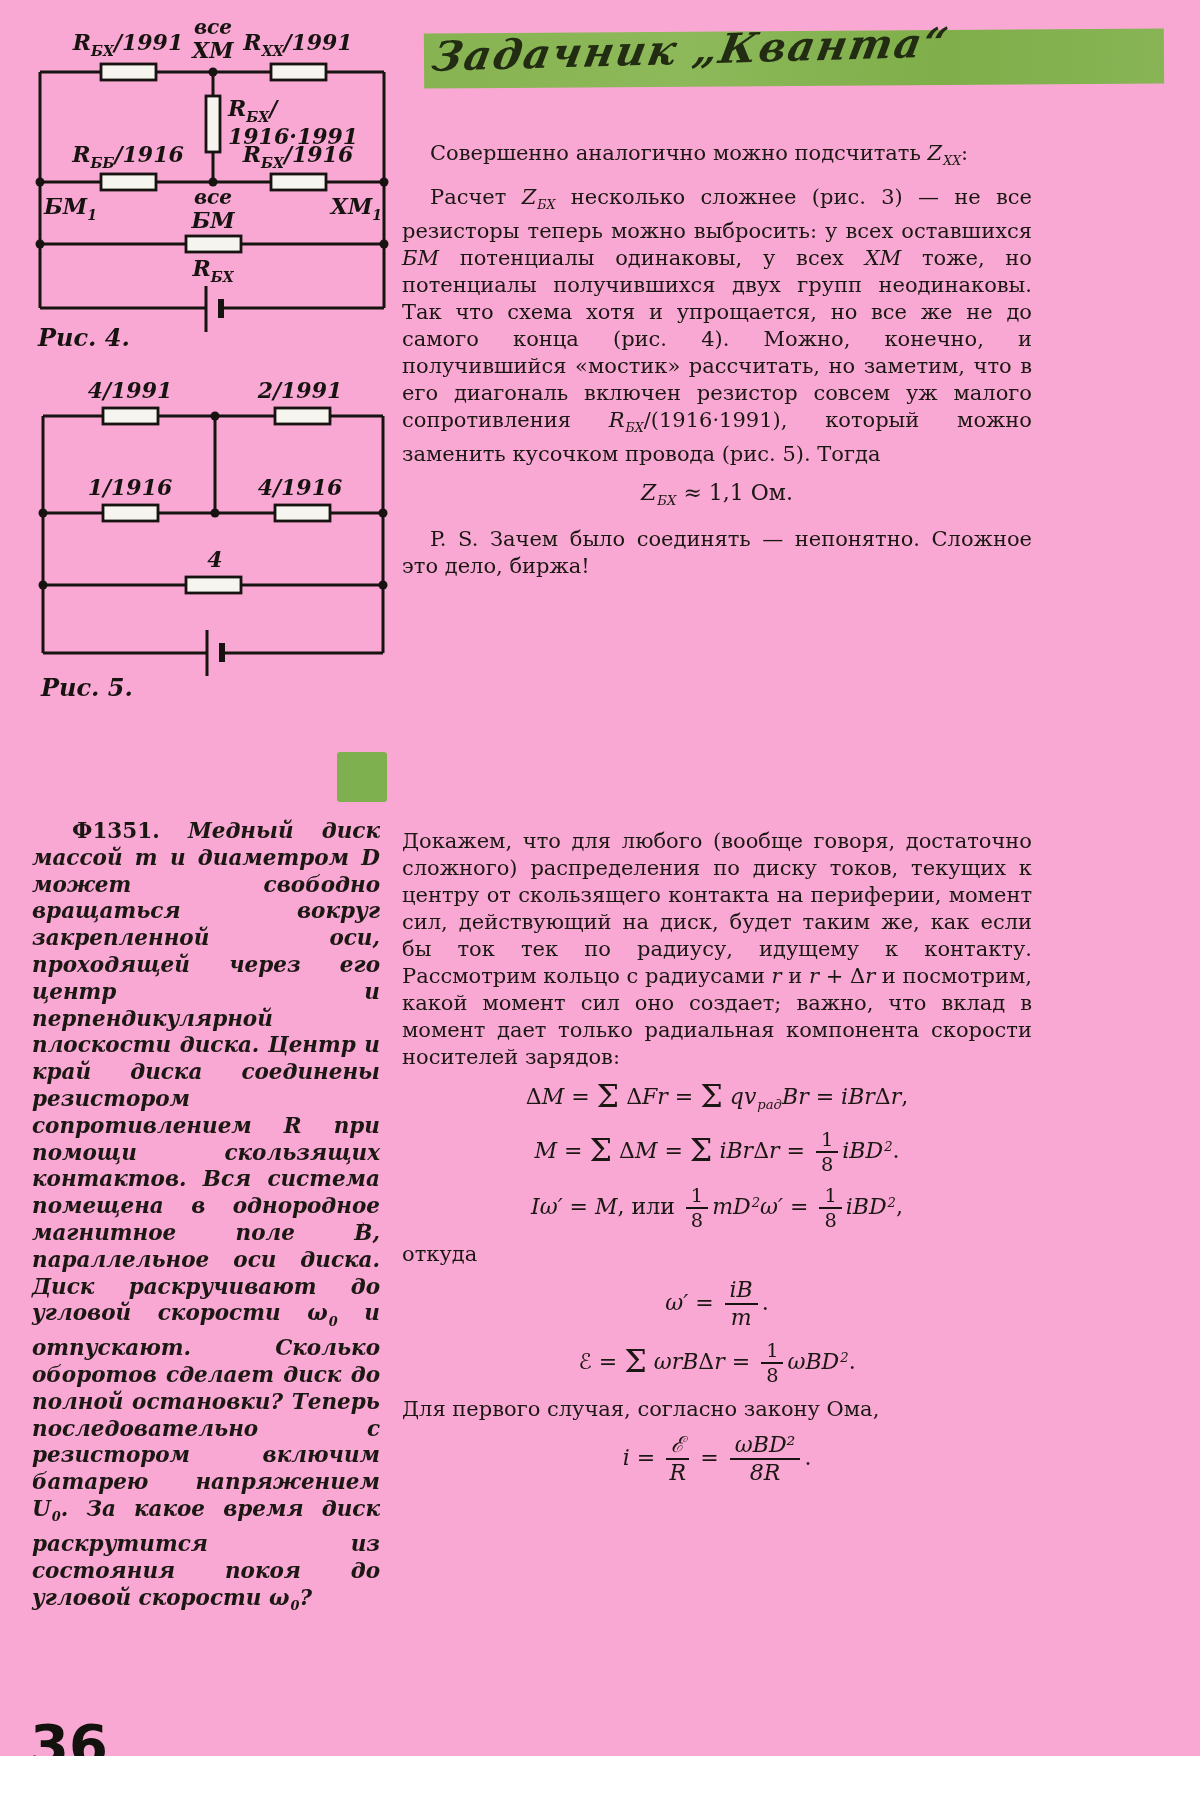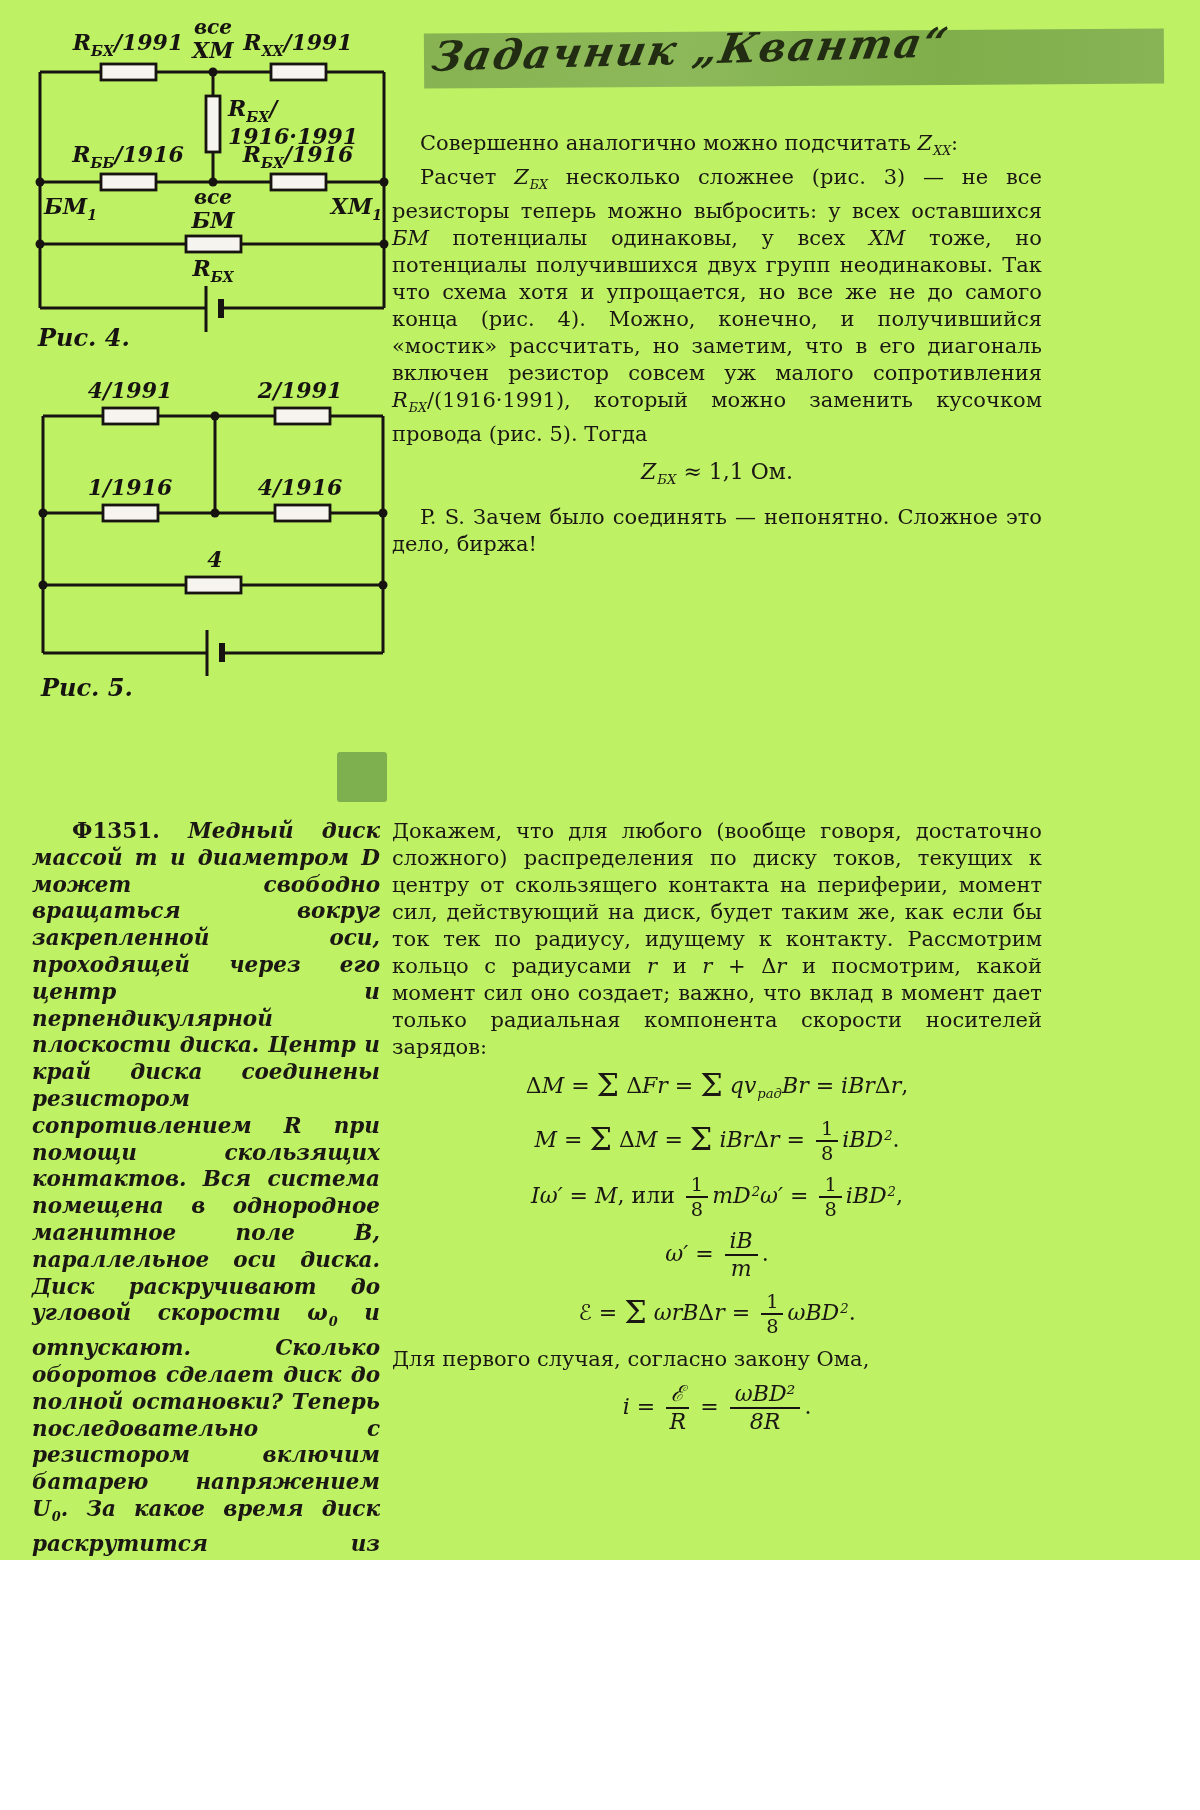--- a/index.html
+++ b/index.html
@@ -1,19 +1,19 @@
 <!DOCTYPE html>
 <html lang="ru"><head>
 <meta charset="utf-8">
 <style>
   html,body{margin:0;padding:0;}
   .page{
     position:relative;
-    width:1200px;height:1560px;
-    background:#bef264;
+    width:1200px;height:1756px;
+    background:#f9a8d4;
     font-family:"DejaVu Serif","Liberation Serif",serif;
     color:#1b1712;
     overflow:hidden;
   }
   
   .fig{position:absolute;}
   #fig4{left:28px;top:20px;}
   #fig5{left:28px;top:358px;}
   .figtext{font-family:"DejaVu Serif","Liberation Serif",serif;font-style:italic;font-weight:bold;font-size:22px;fill:#171310;}
   .figtext .fs{font-size:14px;}
@@ -29,21 +29,21 @@
     font-family:"DejaVu Serif","Liberation Serif",serif;
     font-style:italic;font-weight:bold;font-size:41px;
     color:#222c12;
     transform:skewX(-12deg) rotate(-1.2deg);
     white-space:nowrap;letter-spacing:2px;
   }
   
   .rcol{position:absolute;left:392px;width:650px;font-size:21px;line-height:27px;text-align:justify;}
   #article{top:130px;}
   #solution{top:818px;}
-  .rcol p{margin:0;text-indent:28px;}
+  .rcol p{margin:10px;text-indent:28px;}
   .rcol p.noind{text-indent:0;}
   .formula{margin:9px 0;text-align:center;text-indent:0 !important;font-size:22px;line-height:30px;}
   .author{ text-align:right;font-style:italic;font-size:20px;margin:6px 10px 10px 0;}
   #problem{
     position:absolute;left:32px;top:818px;width:348px;
     font-size:21.5px;line-height:26.8px;
     font-style:italic;font-weight:bold;
     text-align:justify;margin:0;
   }
   
@@ -162,20 +162,21 @@
 
   <div class="green-square"></div>
 
   <p id="problem"><span class="rt-h">Ф1351.</span><span class="rt-n"> Медный диск массой </span><span class="rt-i">m</span><span class="rt-n"> и диаметром </span><span class="rt-i">D</span><span class="rt-n"> может свободно вращаться вокруг закрепленной оси, проходящей через его центр и перпендикулярной плоскости диска. Центр и край диска соединены резистором сопротивлением </span><span class="rt-i">R</span><span class="rt-n"> при помощи скользящих контактов. Вся система помещена в однородное магнитное поле </span><span class="vec"><span class="vec-arrow">→</span><span>B</span></span><span class="rt-n">, параллельное оси диска. Диск раскручивают до угловой скорости </span><span class="rt-i">ω</span><span class="rt-s">0</span><span class="rt-n"> и отпускают. Сколько оборотов сделает диск до полной остановки? Теперь последовательно с резистором включим батарею напряжением </span><span class="rt-i">U</span><span class="rt-s">0</span><span class="rt-n">. За какое время диск раскрутится из состояния покоя до угловой скорости </span><span class="rt-i">ω</span><span class="rt-s">0</span><span class="rt-n">?</span></p>
 
   <div id="solution" class="rcol">
     <p class="noind"><span class="rt-n">Докажем, что для любого (вообще говоря, достаточно сложного) распределения по диску токов, текущих к центру от скользящего контакта на периферии, момент сил, действующий на диск, будет таким же, как если бы ток тек по радиусу, идущему к контакту. Рассмотрим кольцо с радиусами </span><span class="rt-i">r</span><span class="rt-n"> и </span><span class="rt-i">r</span><span class="rt-n"> + Δ</span><span class="rt-i">r</span><span class="rt-n"> и посмотрим, какой момент сил оно создает; важно, что вклад в момент дает только радиальная компонента скорости носителей зарядов:</span></p>
     <div class="formula"><span class="rt-n">Δ</span><span class="rt-i">M</span><span class="rt-n"> = </span><span class="rt-g">Σ</span><span class="rt-n"> Δ</span><span class="rt-i">Fr</span><span class="rt-n"> = </span><span class="rt-g">Σ</span><span class="rt-n"> </span><span class="rt-i">qv</span><span class="rt-s">рад</span><span class="rt-i">Br</span><span class="rt-n"> = </span><span class="rt-i">iBr</span><span class="rt-n">Δ</span><span class="rt-i">r</span><span class="rt-n">,</span></div>
     <div class="formula"><span class="rt-i">M</span><span class="rt-n"> = </span><span class="rt-g">Σ</span><span class="rt-n"> Δ</span><span class="rt-i">M</span><span class="rt-n"> = </span><span class="rt-g">Σ</span><span class="rt-n"> </span><span class="rt-i">iBr</span><span class="rt-n">Δ</span><span class="rt-i">r</span><span class="rt-n"> = </span><span class="frac"><span class="num">1</span><span class="den">8</span></span><span class="rt-i">iBD</span><span class="rt-u">2</span><span class="rt-n">.</span></div>
     <div class="formula"><span class="rt-i">I</span><span class="rt-i">ω′</span><span class="rt-n"> = </span><span class="rt-i">M</span><span class="rt-n">,  или  </span><span class="frac"><span class="num">1</span><span class="den">8</span></span><span class="rt-i">mD</span><span class="rt-u">2</span><span class="rt-i">ω′</span><span class="rt-n"> = </span><span class="frac"><span class="num">1</span><span class="den">8</span></span><span class="rt-i">iBD</span><span class="rt-u">2</span><span class="rt-n">,</span></div>
+    <p class="noind"><span class="rt-n">откуда</span></p>
     <div class="formula"><span class="rt-i">ω′</span><span class="rt-n"> = </span><span class="frac big"><span class="num">iB</span><span class="den">m</span></span><span class="rt-n">.</span></div>
     <div class="formula"><span class="rt-e">ℰ</span><span class="rt-n"> = </span><span class="rt-g">Σ</span><span class="rt-n"> </span><span class="rt-i">ωrB</span><span class="rt-n">Δ</span><span class="rt-i">r</span><span class="rt-n"> = </span><span class="frac"><span class="num">1</span><span class="den">8</span></span><span class="rt-i">ωBD</span><span class="rt-u">2</span><span class="rt-n">.</span></div>
     <p class="noind"><span class="rt-n">Для первого случая, согласно закону Ома,</span></p>
     <div class="formula"><span class="rt-i">i</span><span class="rt-n"> = </span><span class="frac big"><span class="num">ℰ</span><span class="den">R</span></span><span class="rt-n"> = </span><span class="frac big"><span class="num">ωBD²</span><span class="den">8R</span></span><span class="rt-n">.</span></div>
   </div>
 
   <div class="page-number">36</div>
   <div class="bottom-strip"></div>
 
 </div>

